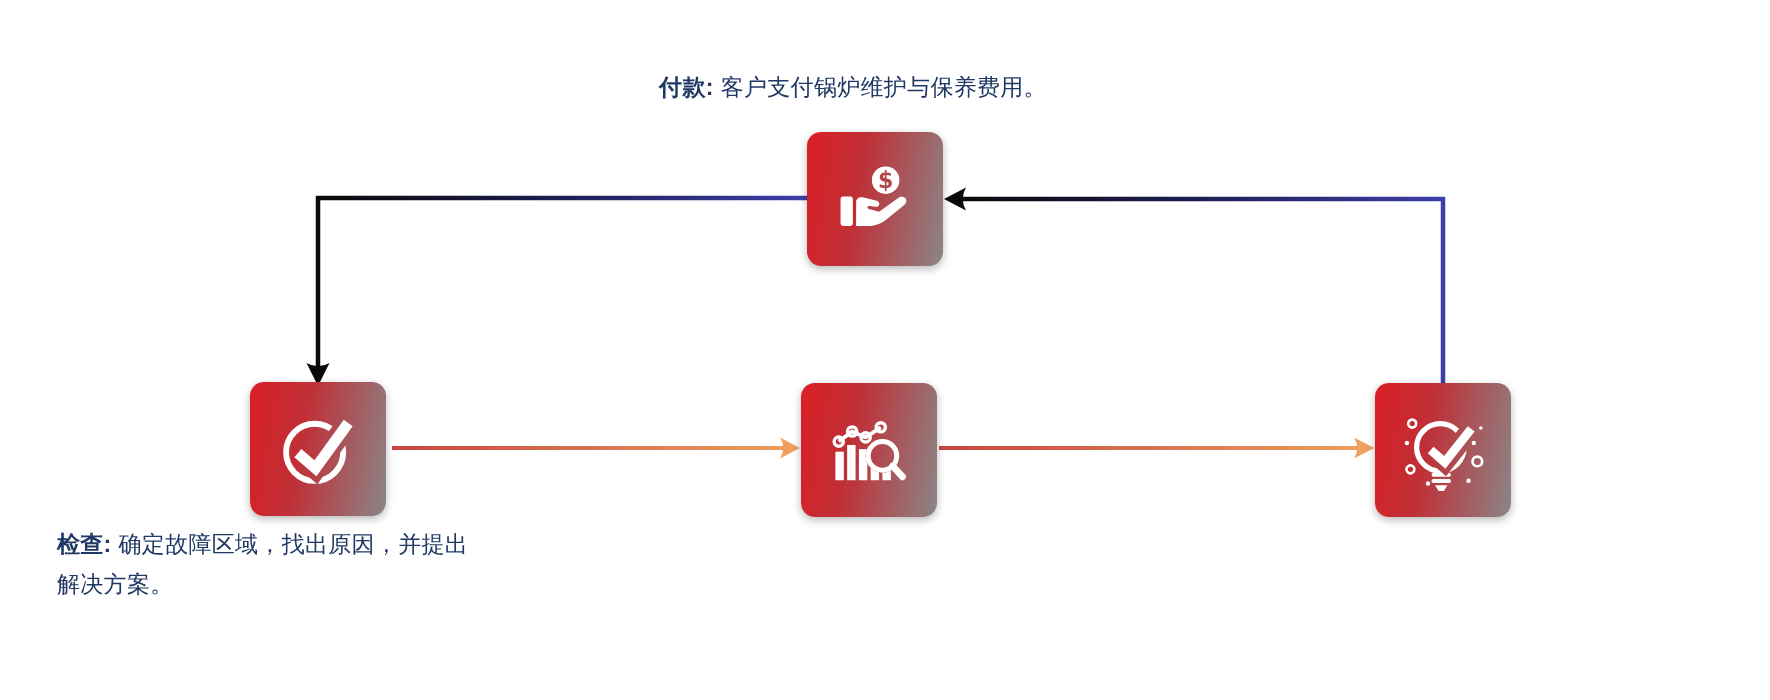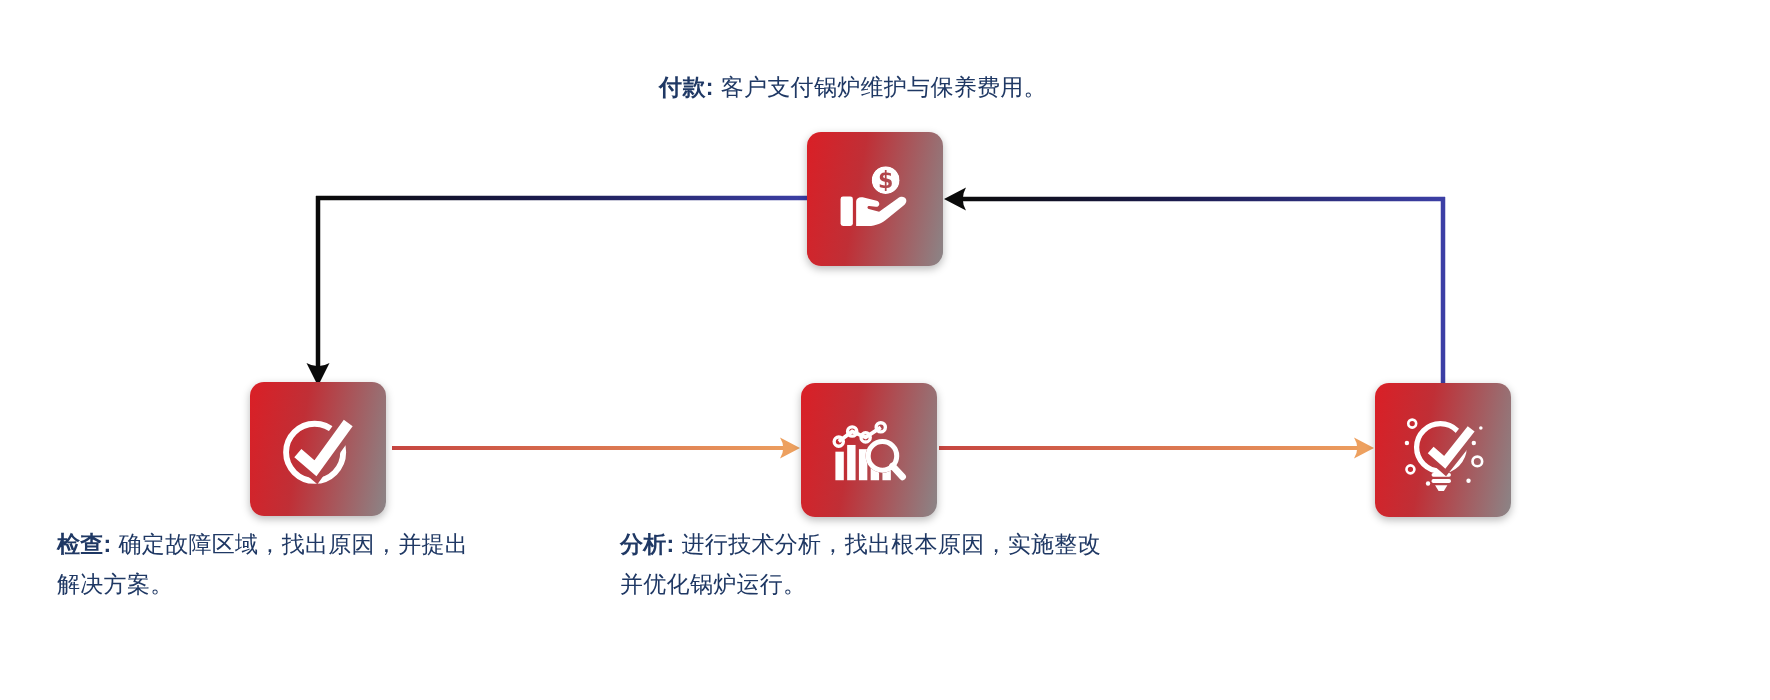--- a/index.html
+++ b/index.html
@@ -160,18 +160,15 @@
   </div>
 
   <div class="label label-payment">
     <span class="lead">付款:</span><span>客户支付锅炉维护与保养费用。</span>
   </div>
 
   <div class="label label-inspection">
     <span class="lead">检查:</span><span>确定故障区域，找出原因，并提出解决方案。</span>
   </div>
 
-  <div class="label label-analysis">
-    <span class="lead">分析:</span><span>进行技术分析，找出根本原因，实施整改并优化锅炉运行。</span>
-  </div>
 
 
 </div>
 
 </body></html>

